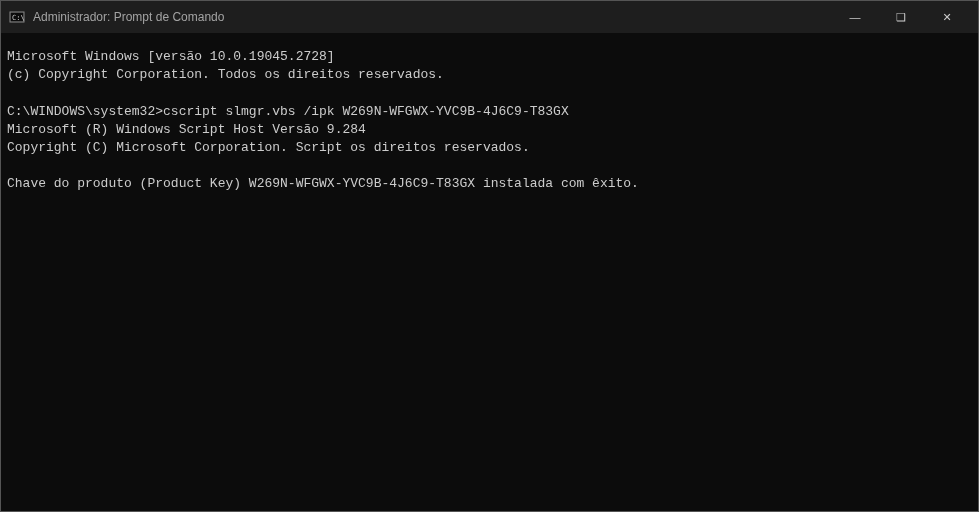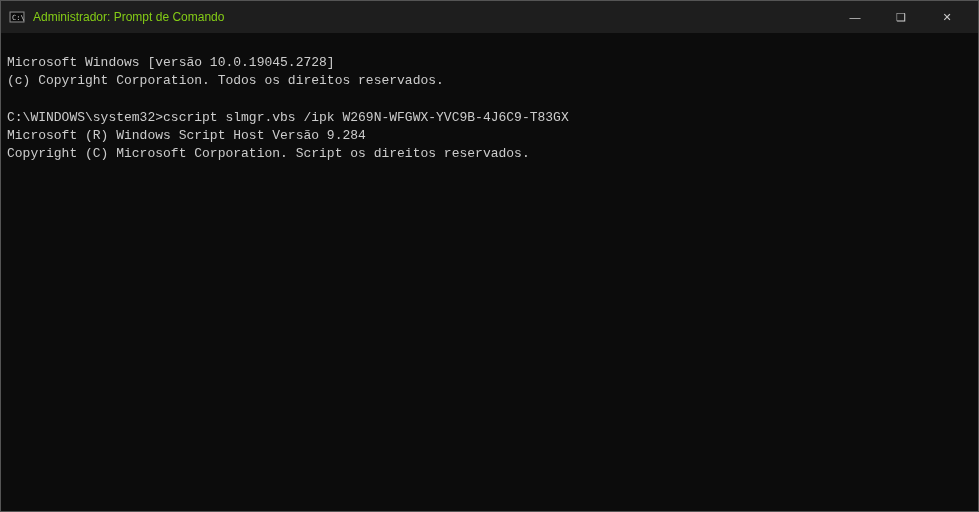--- a/index.html
+++ b/index.html
@@ -46,21 +46,21 @@
       align-items: center;
       justify-content: center;
     }
 
     .titlebar-icon svg {
       width: 16px;
       height: 16px;
     }
 
     .titlebar-title {
-      color: #84cc16;
+      color: #a3a3a3;
       font-size: 12px;
       flex: 1;
     }
 
     .titlebar-controls {
       display: flex;
       align-items: center;
       gap: 0;
     }
 
@@ -73,21 +73,21 @@
       background: transparent;
       border: none;
       cursor: pointer;
       color: #cccccc;
       font-size: 11px;
     }
 
     .console-area {
       flex: 1;
       background: #0c0c0c;
-      padding: 21px 6px;
+      padding: 15px 6px;
       overflow: hidden;
       font-family: 'Courier New', Consolas, monospace;
       font-size: 13px;
       color: #cccccc;
       line-height: 1.4;
     }
 
     .console-line {
       white-space: pre;
       display: block;
@@ -119,16 +119,17 @@
   </div>
 
   <div class="console-area">
   <span class="console-line">Microsoft Windows [versão 10.0.19045.2728]</span>
       <span class="console-line">(c) Copyright Corporation. Todos os direitos reservados.</span>
       <span class="console-line empty">&nbsp;</span>
       <span class="console-line">C:\WINDOWS\system32&gt;cscript slmgr.vbs /ipk W269N-WFGWX-YVC9B-4J6C9-T83GX</span>
       <span class="console-line">Microsoft (R) Windows Script Host Versão 9.284</span>
       <span class="console-line">Copyright (C) Microsoft Corporation. Script os direitos reservados.</span>
       <span class="console-line empty">&nbsp;</span>
+      <span class="console-line">Chave do produto (Product Key) W269N-WFGWX-YVC9B-4J6C9-T83GX instalada com êxito.</span>
       <span class="console-line empty">&nbsp;</span>
       <span class="console-line empty">&nbsp;</span>
     </div>
 </div>
 
 </body></html>

